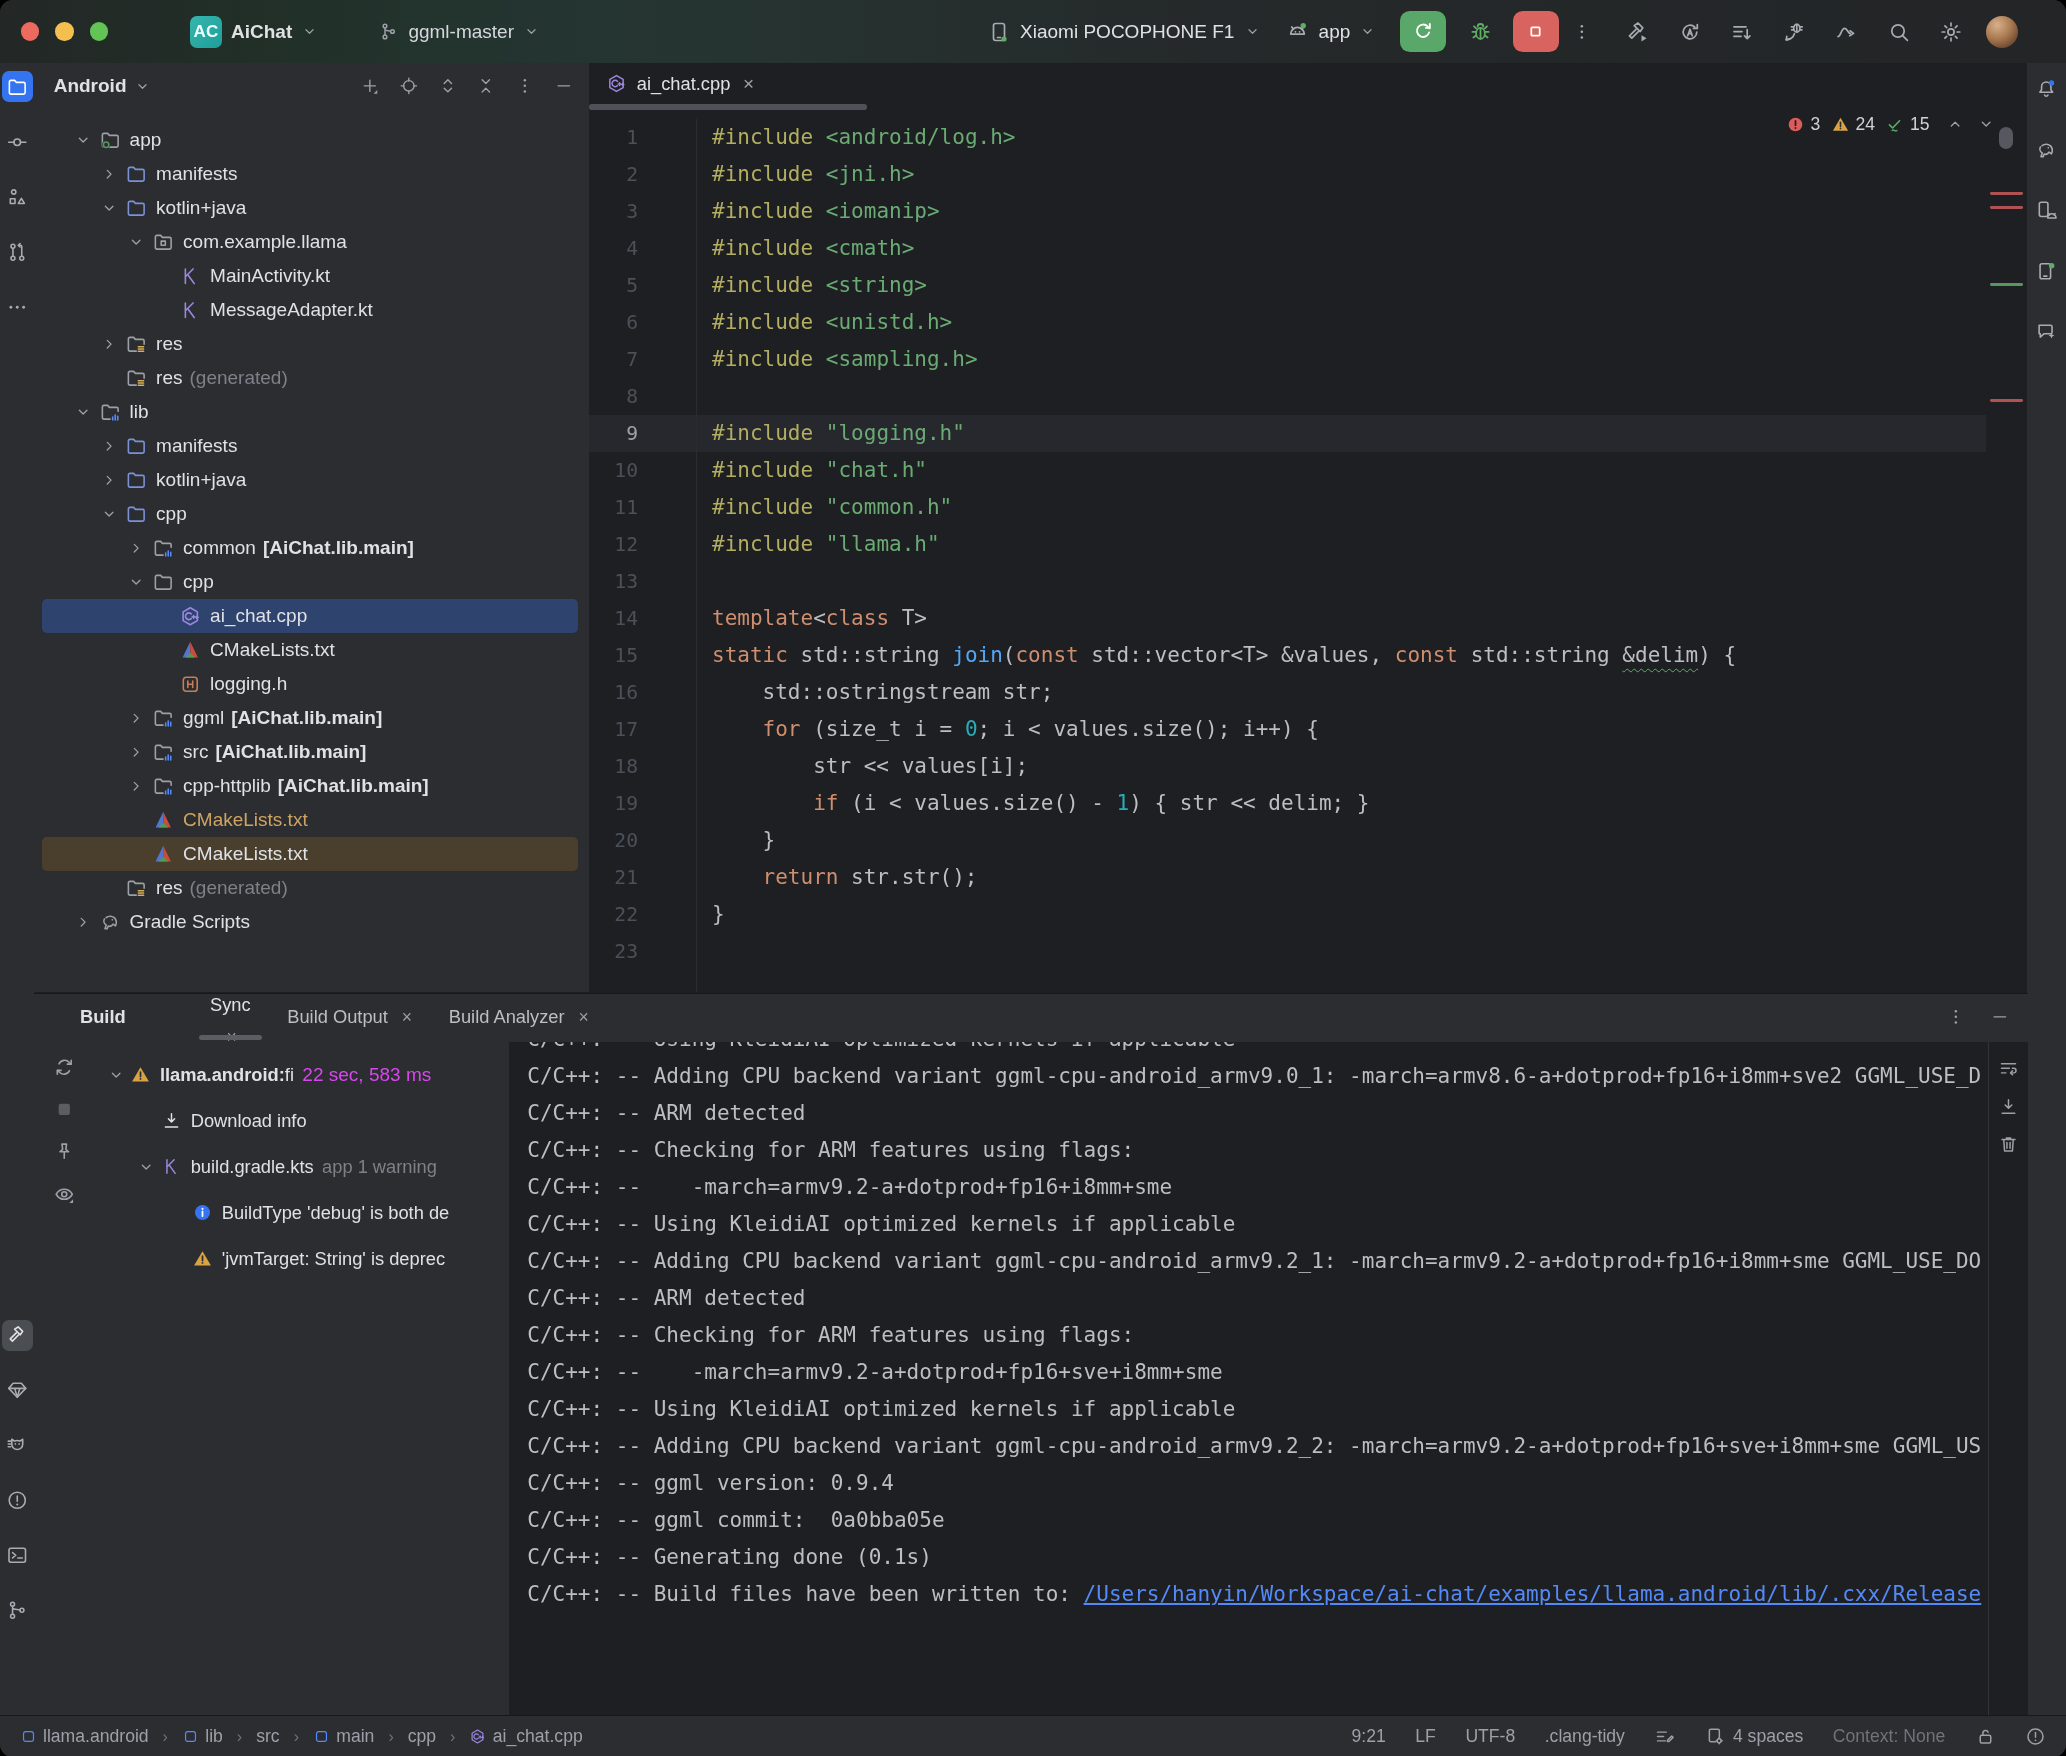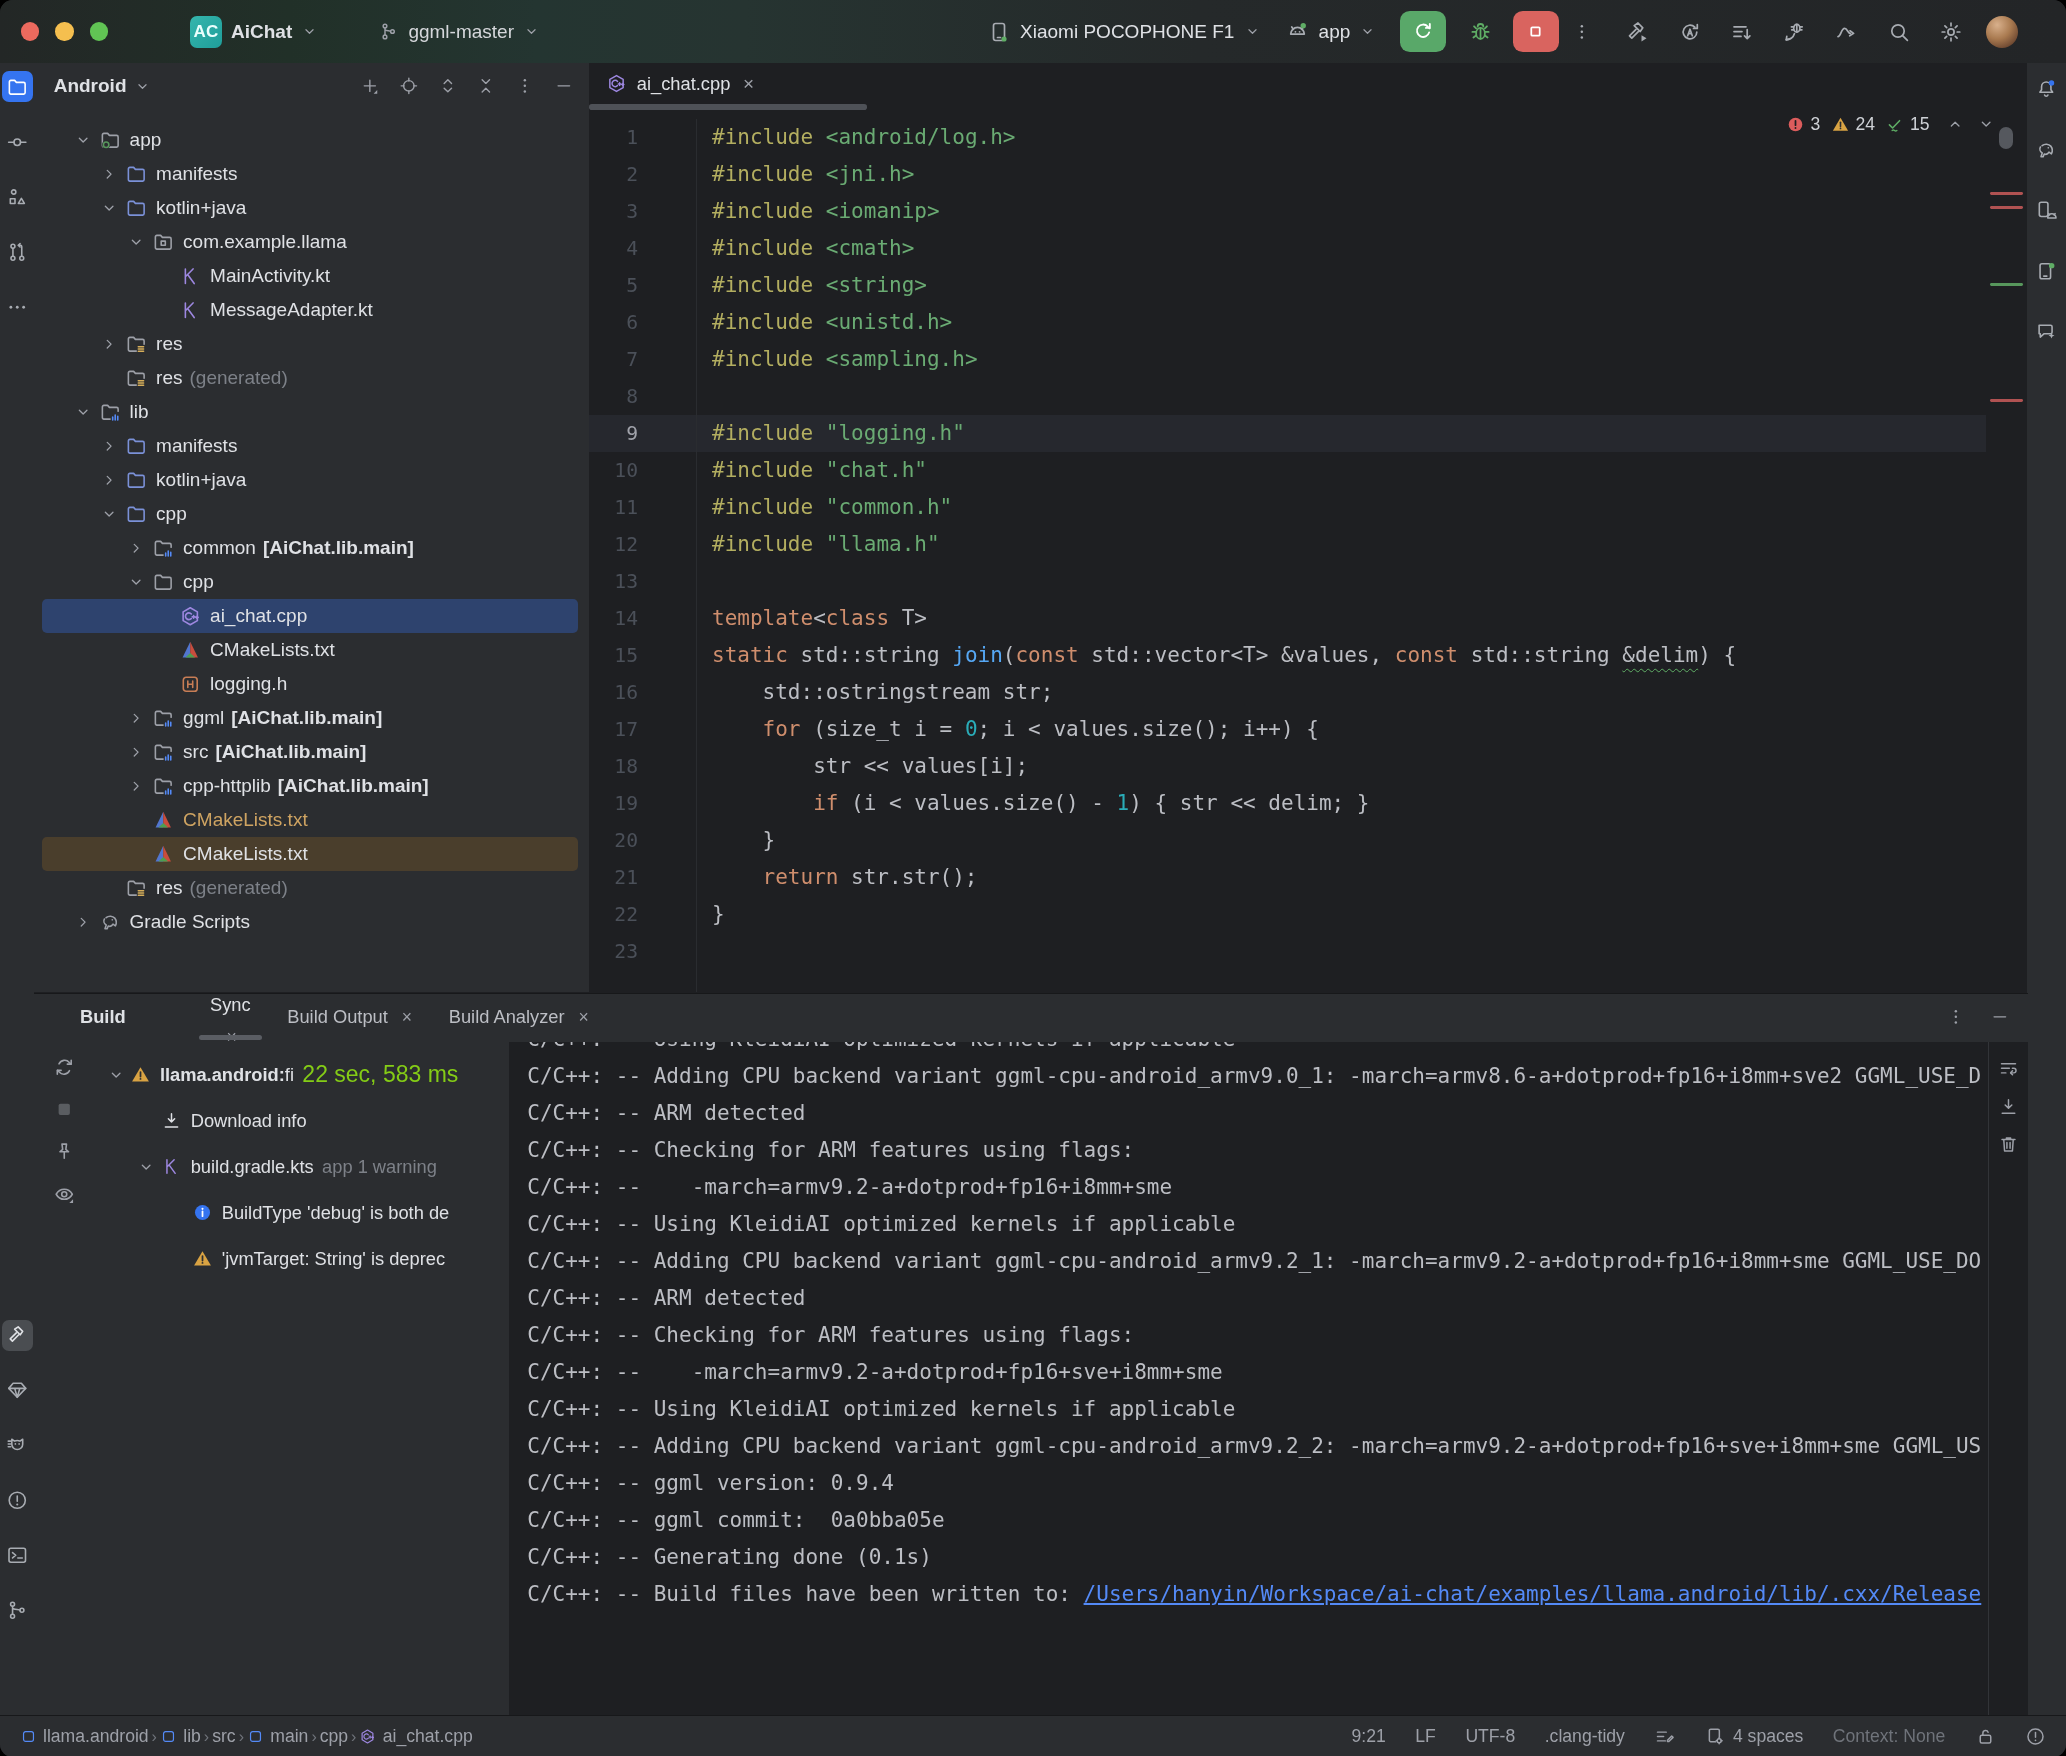--- a/index.html
+++ b/index.html
@@ -98,35 +98,35 @@
   .bp-actions{margin-left:auto;display:flex;align-items:center;gap:24px;color:#9da0a8;}
   .bp-body{position:absolute;top:48px;left:0;right:0;bottom:0;display:flex;}
   .bp-tools{width:60px;display:flex;flex-direction:column;align-items:center;padding-top:14px;gap:19.7px;color:#9da0a8;flex:none;}
   .bp-tools > span{display:flex;}
   .bp-tree{width:415px;flex:none;font-size:18.3px;padding-top:9.8px;overflow:hidden;}
   .bt-row{height:46px;display:flex;align-items:center;white-space:nowrap;overflow:hidden;}
   .bt-arrow{width:21px;height:21px;flex:none;display:flex;align-items:center;justify-content:center;color:#9da0a8;}
   .bt-icon{width:22.5px;height:22.5px;flex:none;display:flex;align-items:center;justify-content:center;margin-left:2.8px;}
   .bt-label{margin-left:8.4px;color:#dfe1e5;}
   .bt-bold{font-weight:700;}
-  .bt-time{color:#84cc16;margin-left:8.4px;font-size:23px;}
+  .bt-time{color:#d946ef;margin-left:8.4px;font-size:19px;}
   .bt-suffix{color:#7d8188;margin-left:8.4px;}
   .bp-console{flex:1;background:#1e1f22;overflow:hidden;position:relative;
     font-family:"DejaVu Sans Mono",monospace;font-size:21px;line-height:37px;color:#bcbec4;}
   .console-inner{position:absolute;top:-21px;left:18.3px;right:0;}
   .con-line{height:37px;white-space:pre;overflow:hidden;}
   .clink{color:#548af7;text-decoration:underline;}
   .bp-console-tools{width:39px;background:#1e1f22;border-left:0.7px solid #323438;display:flex;flex-direction:column;
     align-items:center;padding-top:15.5px;gap:17px;color:#9da0a8;flex:none;}
   .bp-console-tools > span{display:flex;}
 
   
   .statusbar{position:absolute;left:0;right:0;bottom:0;height:41px;background:#2b2d30;border-top:1.4px solid #17181a;
     display:flex;align-items:center;font-size:17.6px;color:#9da0a8;padding:0 19.7px;}
-  .crumbs{display:flex;align-items:center;gap:3px;white-space:nowrap;}
+  .crumbs{display:flex;align-items:center;gap:14px;white-space:nowrap;}
   .crumb{display:flex;align-items:center;gap:6.3px;}
   .crumb-sep{color:#6f737a;font-size:16px;}
   .sb-right{margin-left:auto;display:flex;align-items:center;gap:29.5px;white-space:nowrap;}
   .sb-item{display:flex;align-items:center;gap:7px;}
   .dim{color:#6f737a;}
 </style>
 </head>
 <body>
 
 <div id="root">

